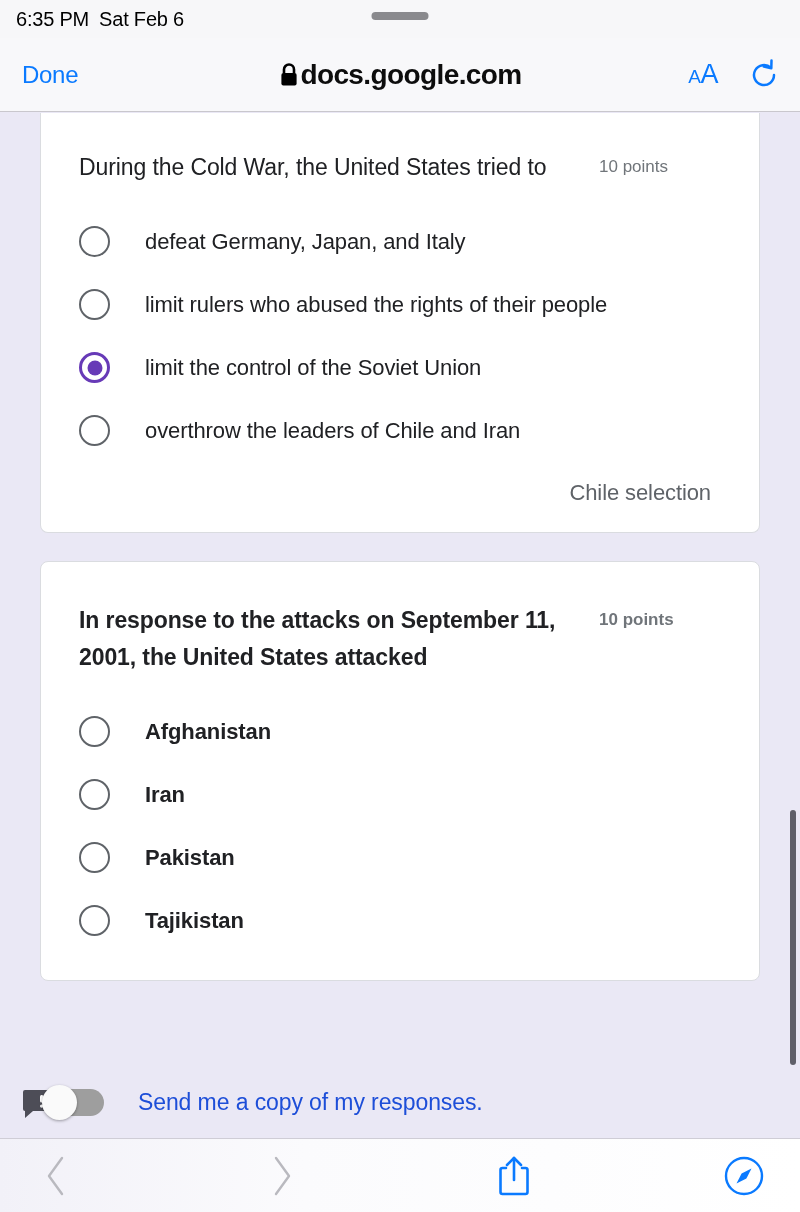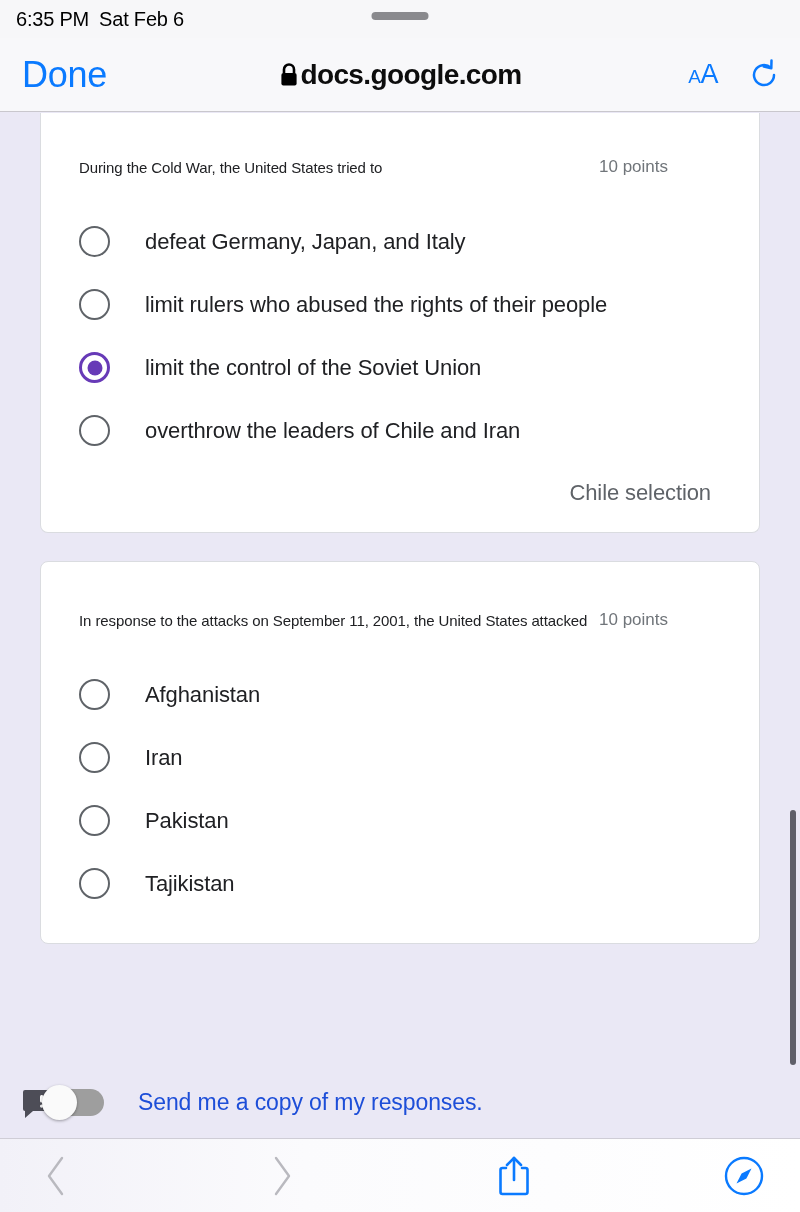--- a/index.html
+++ b/index.html
@@ -67,21 +67,21 @@
     width: 800px;
     height: 74px;
     background: #f8f8fa;
     border-bottom: 1px solid #c9c7cd;
     display: flex;
     align-items: center;
     z-index: 20;
   }
   .done-btn {
     margin-left: 22px;
-    font-size: 36px;
+    font-size: 24px;
     color: #0a7aff;
     letter-spacing: -0.3px;
     cursor: pointer;
   }
   .url-center {
     position: absolute;
     left: 0; right: 0;
     display: flex;
     align-items: center;
     justify-content: center;
@@ -136,30 +136,31 @@
   .card.first {
     margin-top: -10px;
     border-top-left-radius: 0;
     border-top-right-radius: 0;
     border-top: none;
     padding: 46px 0 26px 0;
   }
   .card.second {
     margin-top: 28px;
     padding: 40px 4px 28px 0;
+    font-weight: bold;
   }
 
   .q-head {
     display: flex;
     align-items: flex-start;
     padding: 0 38px 0 38px;
   }
   .q-title {
     flex: 1 1 auto;
-    font-size: 15px;
+    font-size: 23px;
     line-height: 37px;
     color: #202124;
     letter-spacing: -0.1px;
     max-width: 510px;
   }
   .q-points {
     flex: 0 0 auto;
     font-size: 17px;
     color: #70757a;
     margin-top: 8px;

